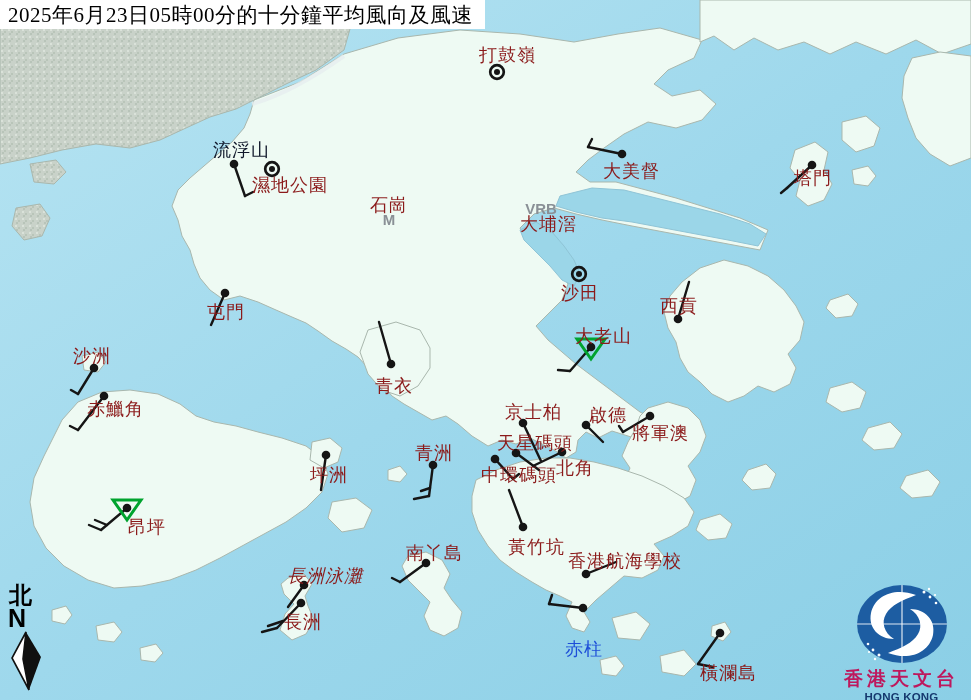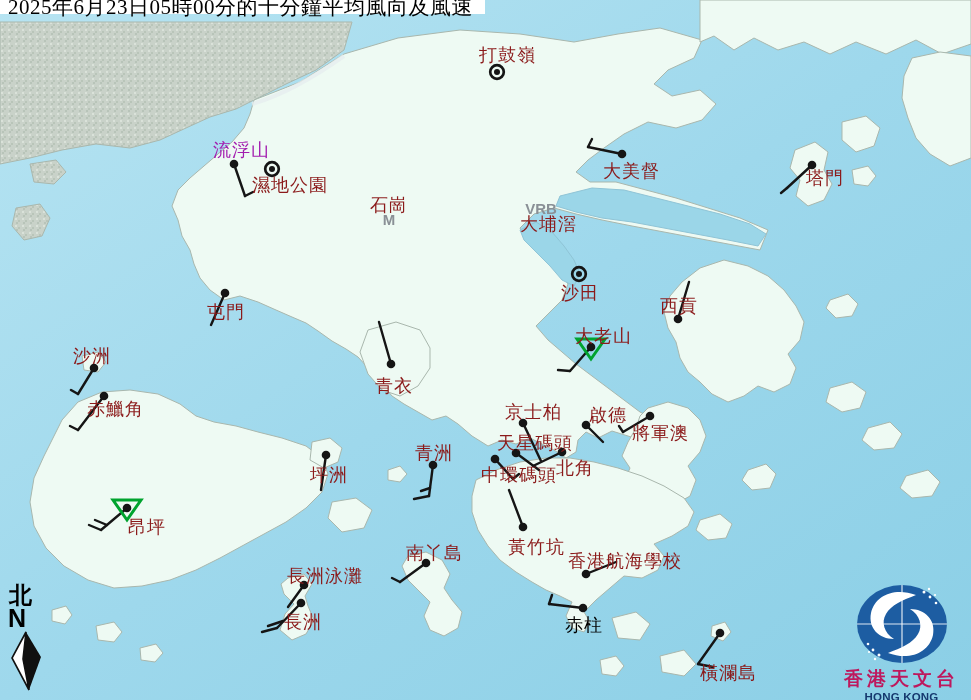--- a/index.html
+++ b/index.html
@@ -1,18 +1,18 @@
 <!DOCTYPE html>
 <html><head>
 <meta charset="utf-8">
 <style>
   html,body{margin:0;padding:0;}
   .stage{position:relative;width:971px;height:700px;overflow:hidden;background:#9fd8ec;font-family:"Liberation Sans",sans-serif;}
   svg.map{position:absolute;left:0;top:0;}
-  .title-bar{position:absolute;left:0;top:0;height:14px;background:#ffffff;display:flex;align-items:center;padding:0 12px 0 8px;z-index:30;}
+  .title-bar{position:absolute;left:0;top:0;height:29px;background:#ffffff;display:flex;align-items:center;padding:0 12px 0 8px;z-index:30;}
   .title-bar span{font-family:"Liberation Serif",serif;font-size:21px;color:#000;white-space:nowrap;letter-spacing:.5px;}
   .labels{position:absolute;left:0;top:0;width:971px;height:700px;z-index:20;pointer-events:none;}
   .stn-label{position:absolute;font-family:"Liberation Serif",serif;font-size:18px;color:#8b1a1a;white-space:nowrap;line-height:1;letter-spacing:1px;}
   .compass{position:absolute;left:6px;top:584px;width:38px;z-index:25;text-align:left;}
   .compass .cn{font-family:"Liberation Serif",serif;font-weight:700;font-size:23px;color:#000;line-height:1;display:block;padding-left:3px;}
   .compass .n{font-family:"Liberation Sans",sans-serif;font-weight:800;font-size:25px;color:#000;line-height:.95;display:block;padding-left:2px;}
   .logo{position:absolute;left:832px;top:582px;width:139px;z-index:25;text-align:center;}
   .logo .cn{font-family:"Liberation Serif",serif;font-weight:700;font-size:19px;color:#be185d;letter-spacing:4px;line-height:1.15;display:block;}
   .logo .en{font-family:"Liberation Sans",sans-serif;font-weight:700;font-size:11.5px;color:#15386e;letter-spacing:.2px;line-height:1.25;display:block;}
 </style>
@@ -166,48 +166,48 @@
         <circle cx="586" cy="574" r="4.3" fill="#151515"></circle>
         <circle cx="304" cy="585" r="4.3" fill="#151515"></circle>
         <circle cx="301" cy="603" r="4.3" fill="#151515"></circle>
         <circle cx="583" cy="608" r="4.3" fill="#151515"></circle>
         <circle cx="720" cy="633" r="4.3" fill="#151515"></circle>
       </g>
   </svg>
 
   <div class="labels" id="labels-layer">
       <div class="stn-label" style="left: 479px; top: 46px; color: rgb(139, 26, 26);">打鼓嶺</div>
-      <div class="stn-label" style="left: 213px; top: 141px; color: #a21caf;">流浮山</div>
+      <div class="stn-label" style="left: 213px; top: 141px; color: #0f172a;">流浮山</div>
       <div class="stn-label" style="left: 252px; top: 176px; color: rgb(139, 26, 26);">濕地公園</div>
       <div class="stn-label" style="left: 370px; top: 196px; color: rgb(139, 26, 26);">石崗</div>
       <div class="stn-label" style="left: 520px; top: 215px; color: rgb(139, 26, 26);">大埔滘</div>
       <div class="stn-label" style="left: 603px; top: 162px; color: rgb(139, 26, 26); text-align: center;">大美督</div>
-      <div class="stn-label" style="left: 794px; top: 169px; color: rgb(139, 26, 26); margin-left: 12px;">塔門</div>
+      <div class="stn-label" style="left: 794px; top: 169px; color: rgb(139, 26, 26);">塔門</div>
       <div class="stn-label" style="left: 561px; top: 284px; color: rgb(139, 26, 26);">沙田</div>
       <div class="stn-label" style="left: 207px; top: 303px; color: rgb(139, 26, 26);">屯門</div>
       <div class="stn-label" style="left: 73px; top: 347px; color: rgb(139, 26, 26);">沙洲</div>
       <div class="stn-label" style="left: 87px; top: 400px; color: rgb(139, 26, 26);">赤鱲角</div>
       <div class="stn-label" style="left: 660px; top: 297px; color: rgb(139, 26, 26);">西貢</div>
       <div class="stn-label" style="left: 575px; top: 327px; color: rgb(139, 26, 26);">大老山</div>
       <div class="stn-label" style="left: 375px; top: 377px; color: rgb(139, 26, 26);">青衣</div>
       <div class="stn-label" style="left: 505px; top: 403px; color: rgb(139, 26, 26);">京士柏</div>
       <div class="stn-label" style="left: 589px; top: 406px; color: rgb(139, 26, 26); text-align: right;">啟德</div>
       <div class="stn-label" style="left: 497px; top: 434px; color: rgb(139, 26, 26);">天星碼頭</div>
       <div class="stn-label" style="left: 481px; top: 466px; color: rgb(139, 26, 26);">中環碼頭</div>
       <div class="stn-label" style="left: 556px; top: 459px; color: rgb(139, 26, 26);">北角</div>
       <div class="stn-label" style="left: 632px; top: 424px; color: rgb(139, 26, 26);">將軍澳</div>
       <div class="stn-label" style="left: 310px; top: 466px; color: rgb(139, 26, 26);">坪洲</div>
       <div class="stn-label" style="left: 415px; top: 444px; color: rgb(139, 26, 26);">青洲</div>
       <div class="stn-label" style="left: 128px; top: 518px; color: rgb(139, 26, 26);">昂坪</div>
       <div class="stn-label" style="left: 508px; top: 538px; color: rgb(139, 26, 26);">黃竹坑</div>
       <div class="stn-label" style="left: 406px; top: 544px; color: rgb(139, 26, 26);">南丫島</div>
       <div class="stn-label" style="left: 568px; top: 552px; color: rgb(139, 26, 26);">香港航海學校</div>
-      <div class="stn-label" style="left: 287px; top: 567px; color: rgb(139, 26, 26);">長洲泳灘</div>
+      <div class="stn-label" style="left: 287px; top: 567px; color: rgb(139, 26, 26); font-style: italic;">長洲泳灘</div>
       <div class="stn-label" style="left: 284px; top: 613px; color: rgb(139, 26, 26);">長洲</div>
-      <div class="stn-label" style="left: 565px; top: 616px; color: #000000; text-align: center;">赤柱</div>
+      <div class="stn-label" style="left: 565px; top: 640px; color: #1d4ed8; text-align: center;">赤柱</div>
       <div class="stn-label" style="left: 700px; top: 664px; color: rgb(139, 26, 26);">橫瀾島</div>
     </div>
 
   <div class="title-bar">
     <span>2025年6月23日05時00分的十分鐘平均風向及風速</span>
   </div>
 
   <div class="compass">
     <span class="cn">北</span>
     <span class="n">N</span>

